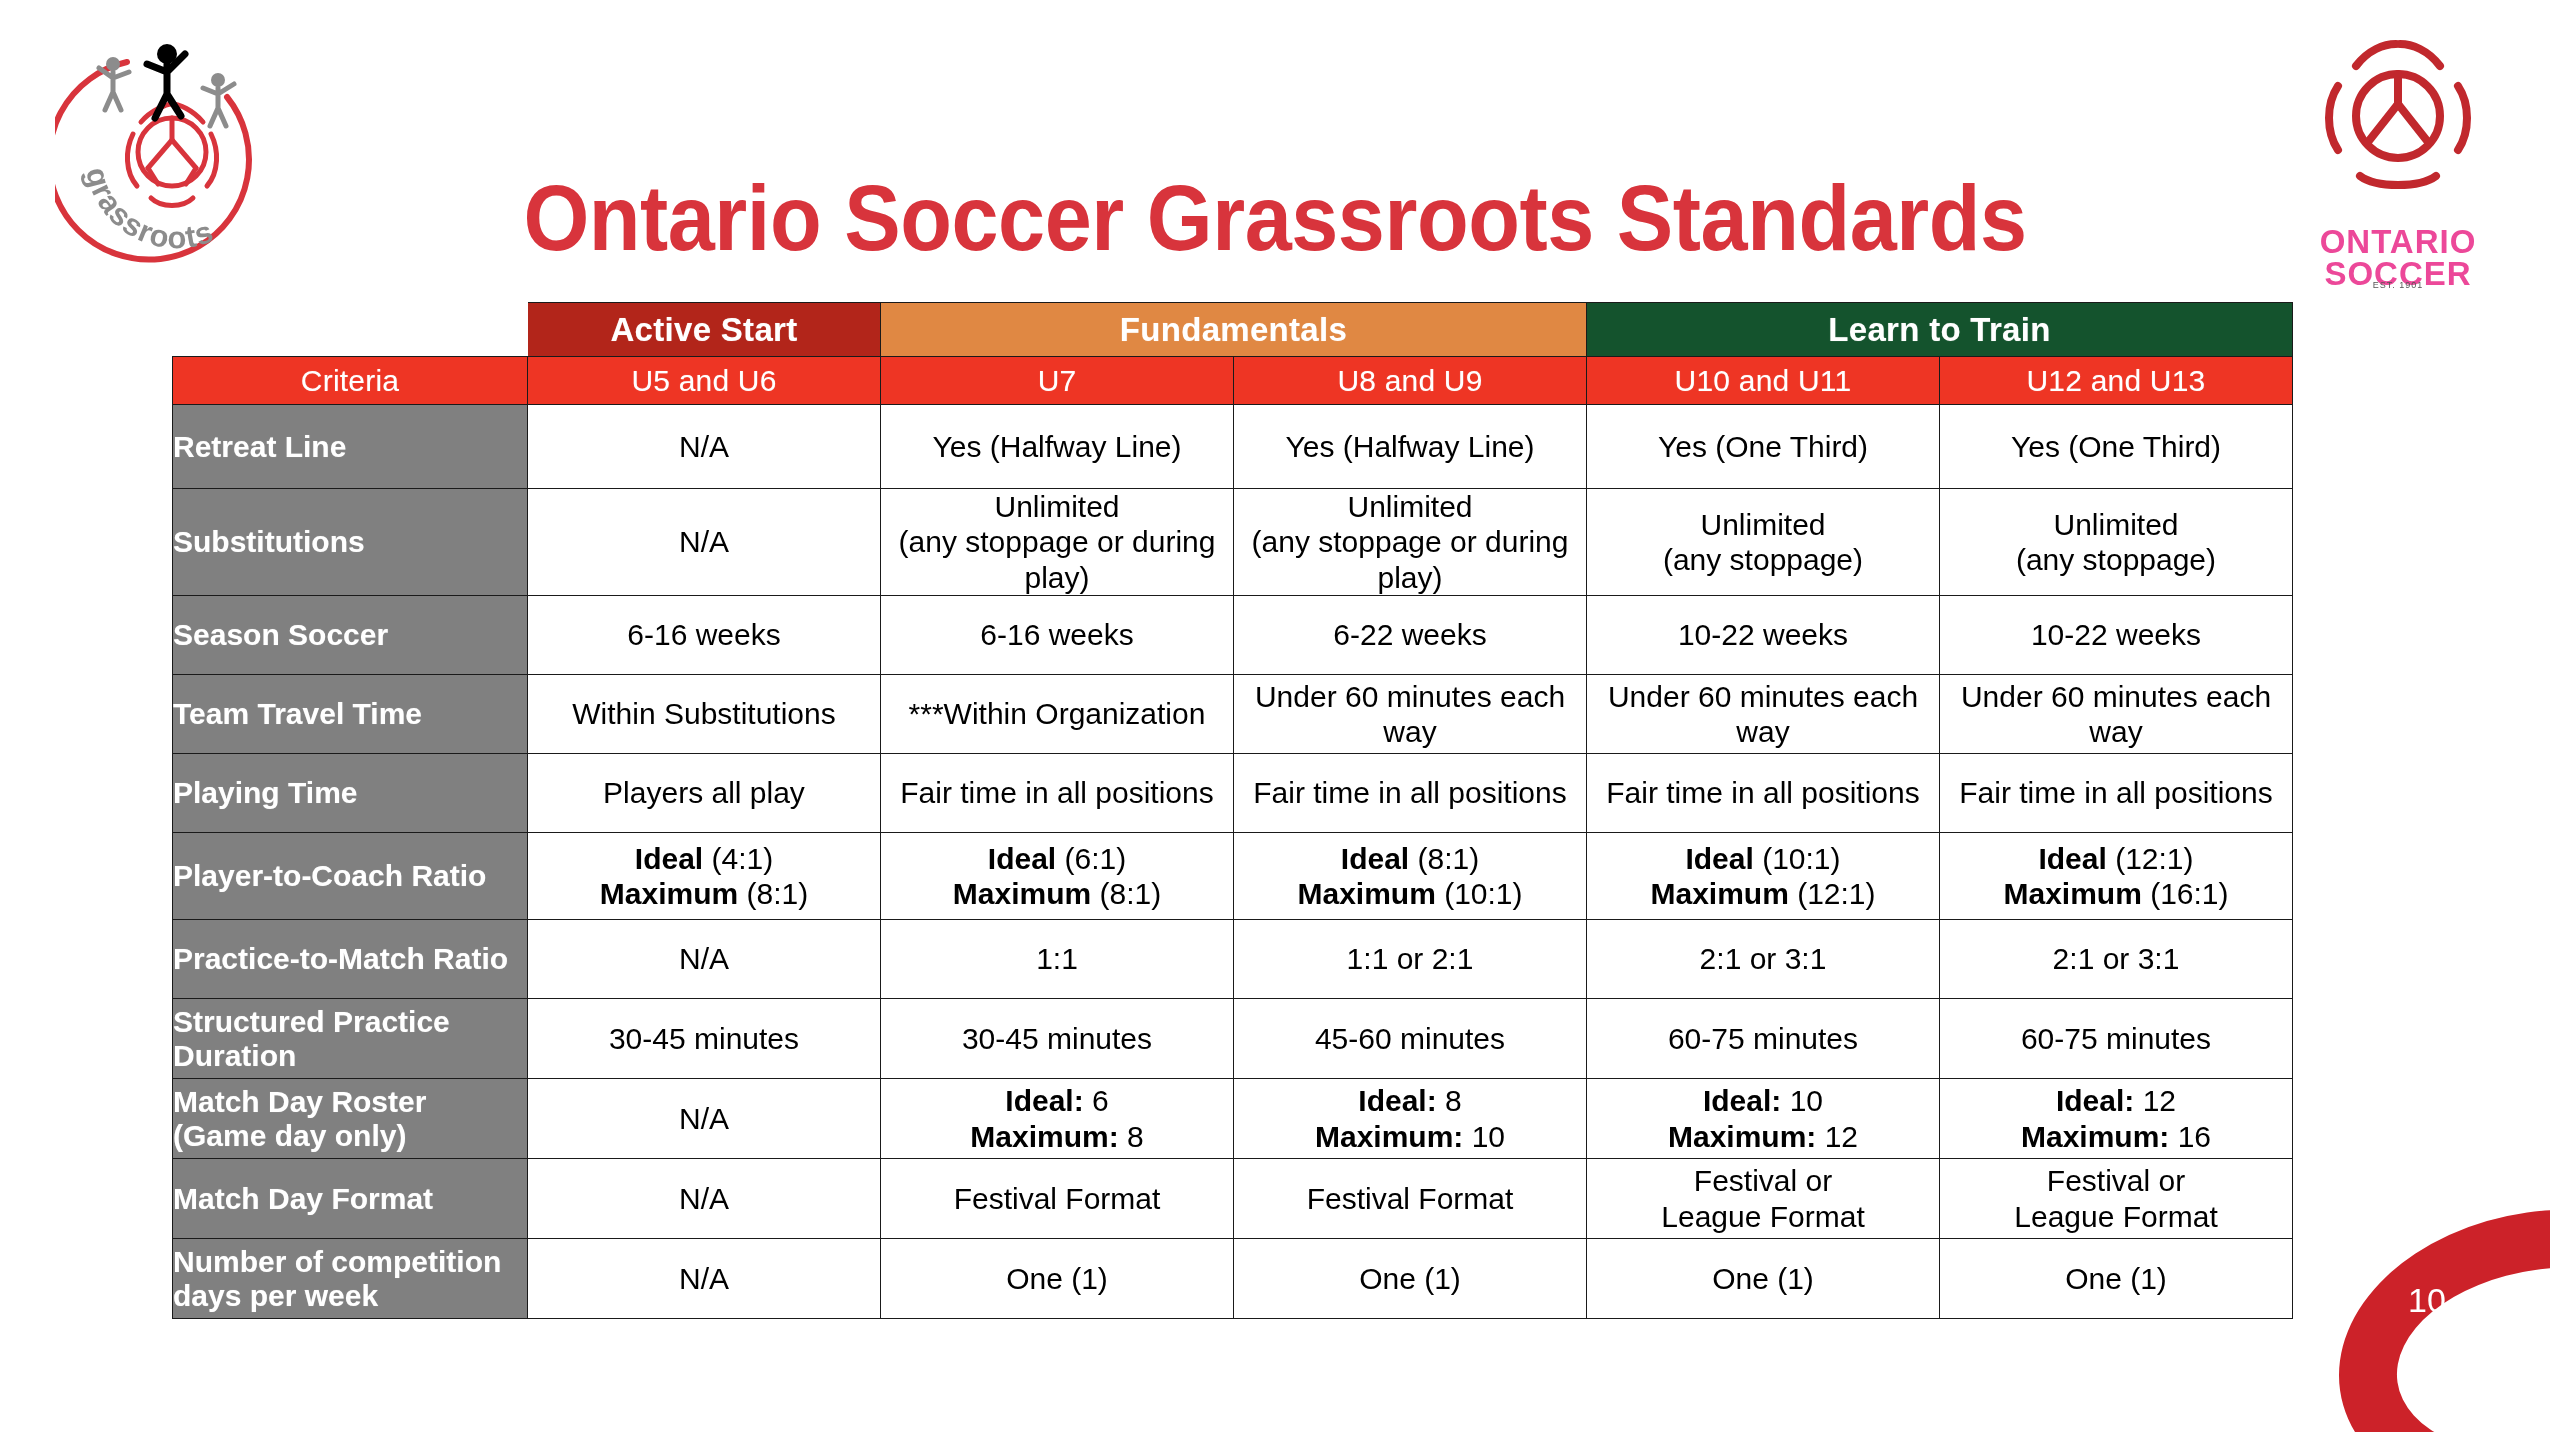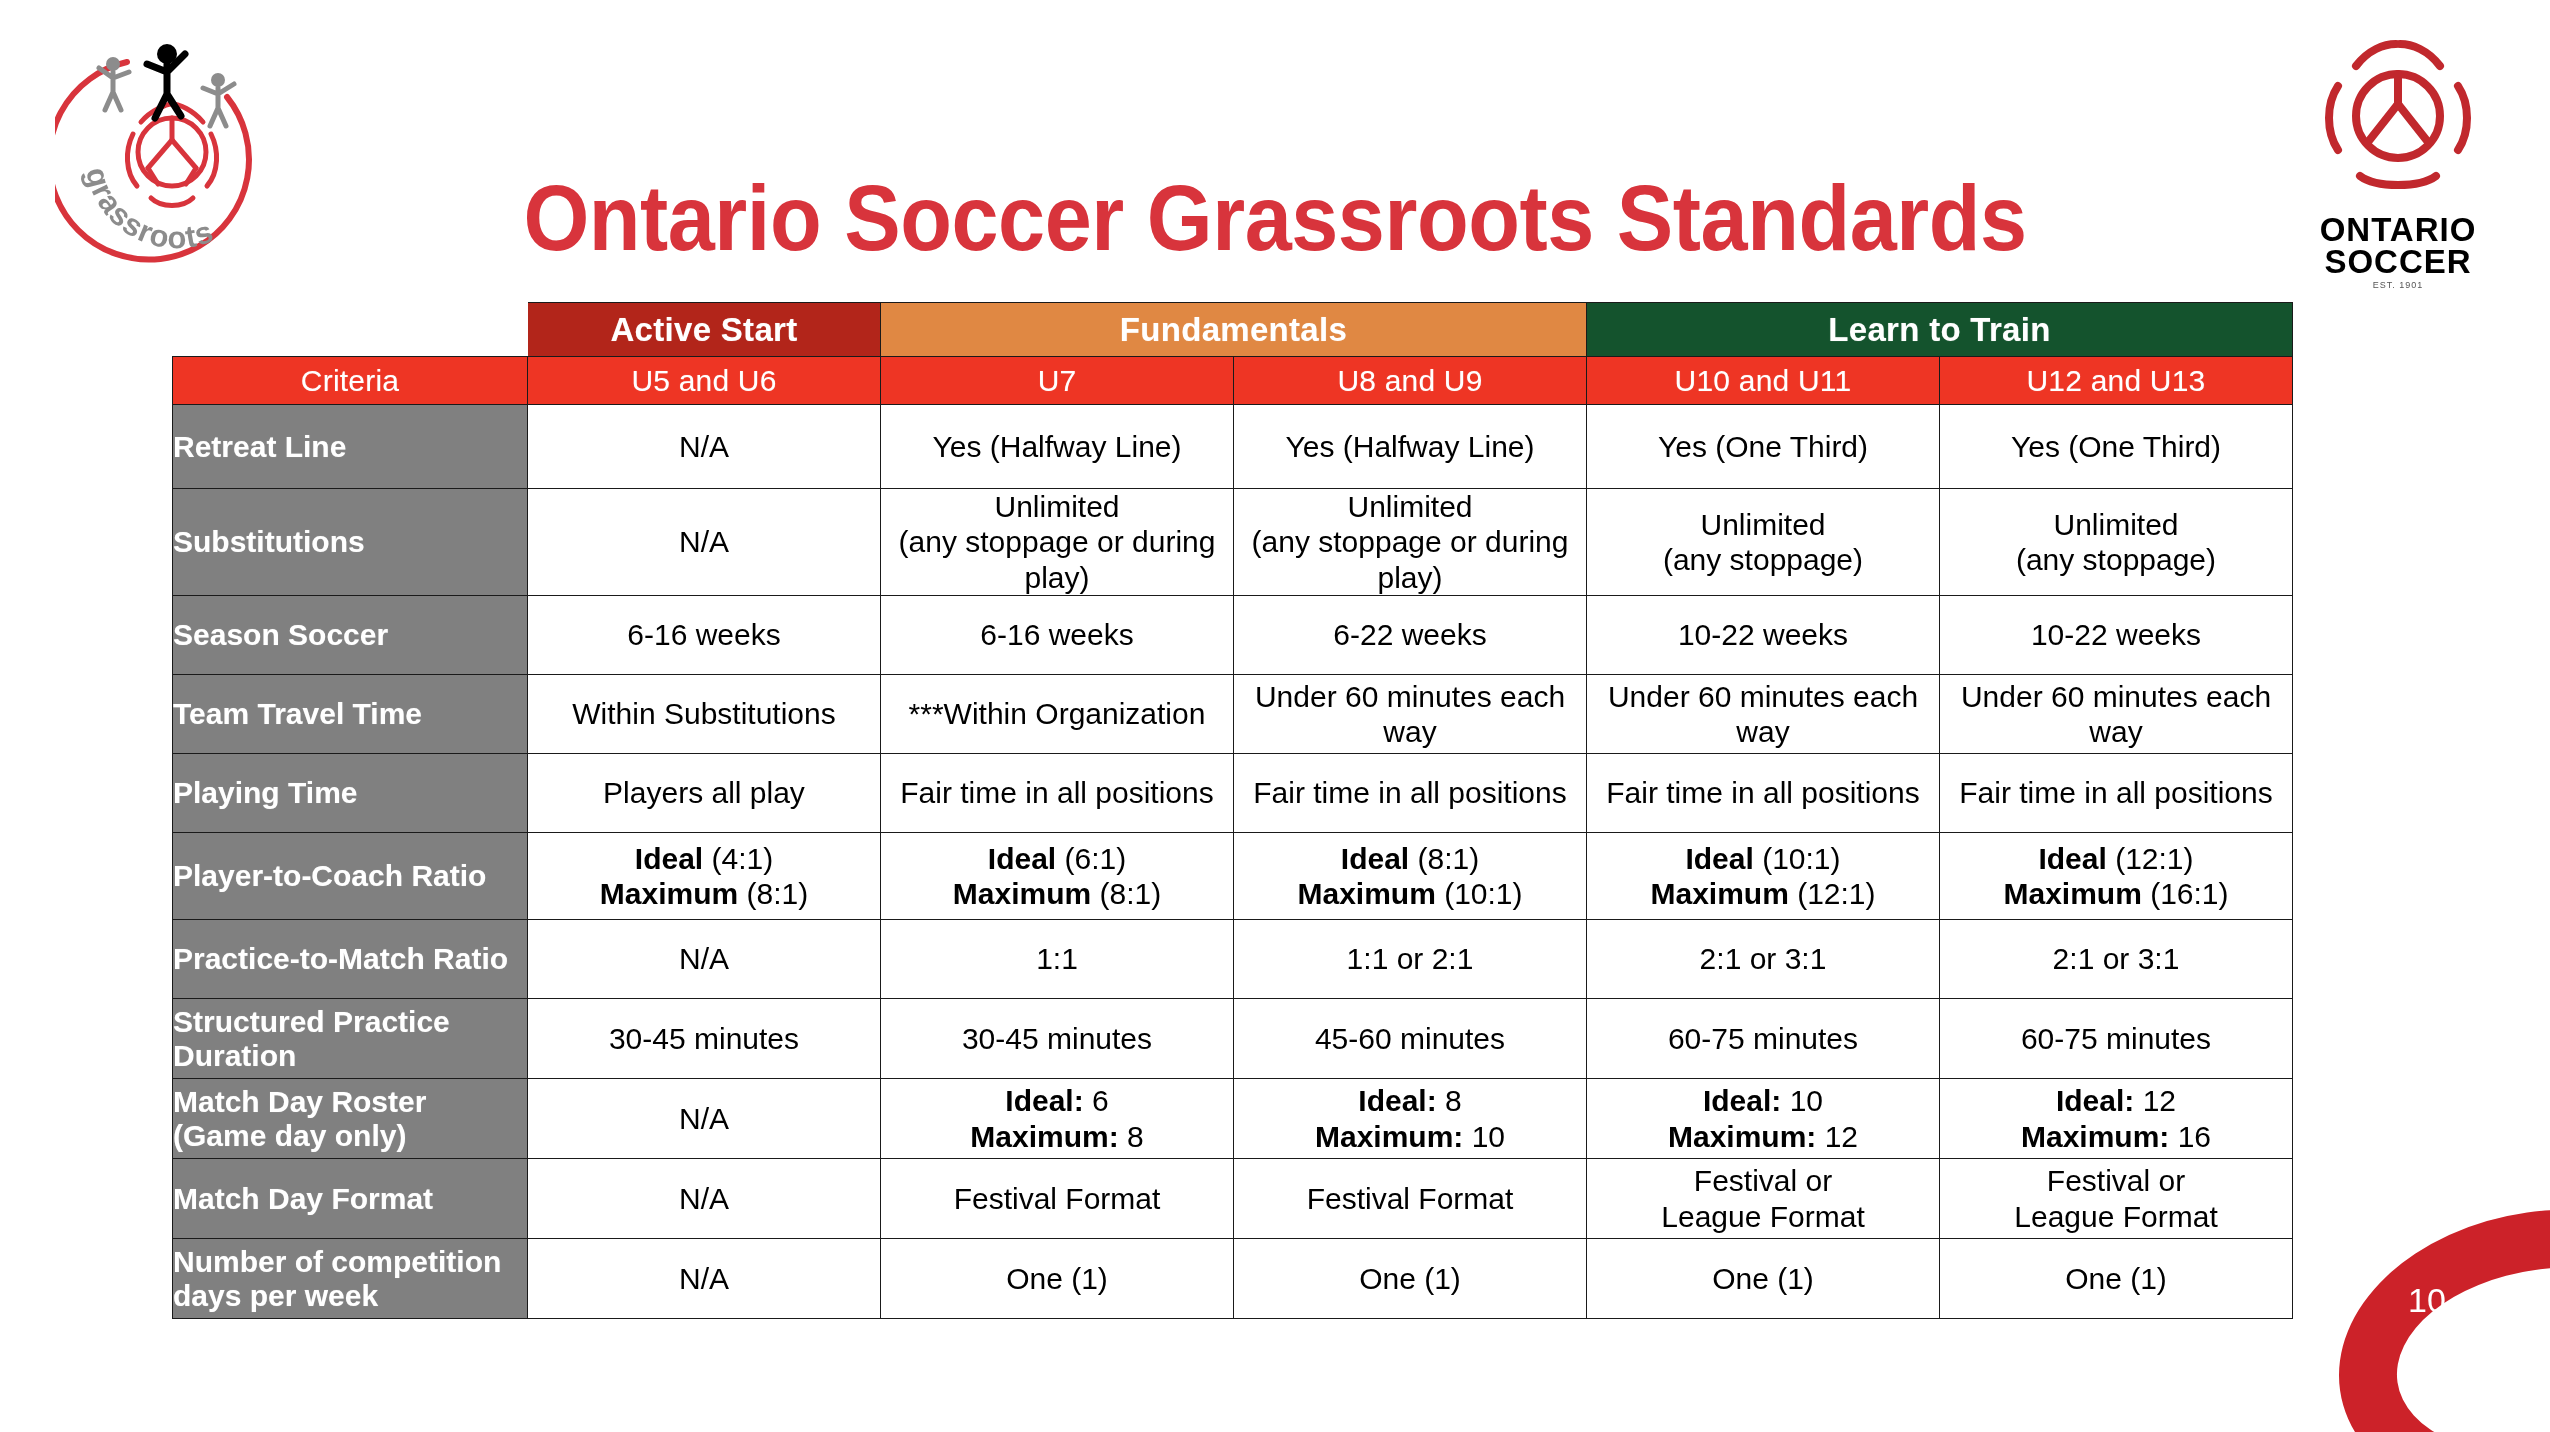--- a/index.html
+++ b/index.html
@@ -52,29 +52,29 @@
   #ontario-soccer-logo {
     position: absolute;
     left: 2298px;
     top: 28px;
     width: 200px;
     height: 258px;
   }
   #ontario-soccer-logo .os-wordmark {
     position: absolute;
     left: 0;
-    top: 186px;
+    top: 198px;
     width: 200px;
     text-align: center;
     font-family: "Liberation Sans Narrow", "Liberation Sans", sans-serif;
     font-weight: bold;
     font-size: 33px;
     line-height: 0.98;
     letter-spacing: 1px;
-    color: #000000;
+    color: #ec4899;
   }
   #ontario-soccer-logo .os-est {
     position: absolute;
     left: 0;
     top: 252px;
     width: 200px;
     text-align: center;
     font-size: 9px;
     letter-spacing: 1px;
     color: #555;

